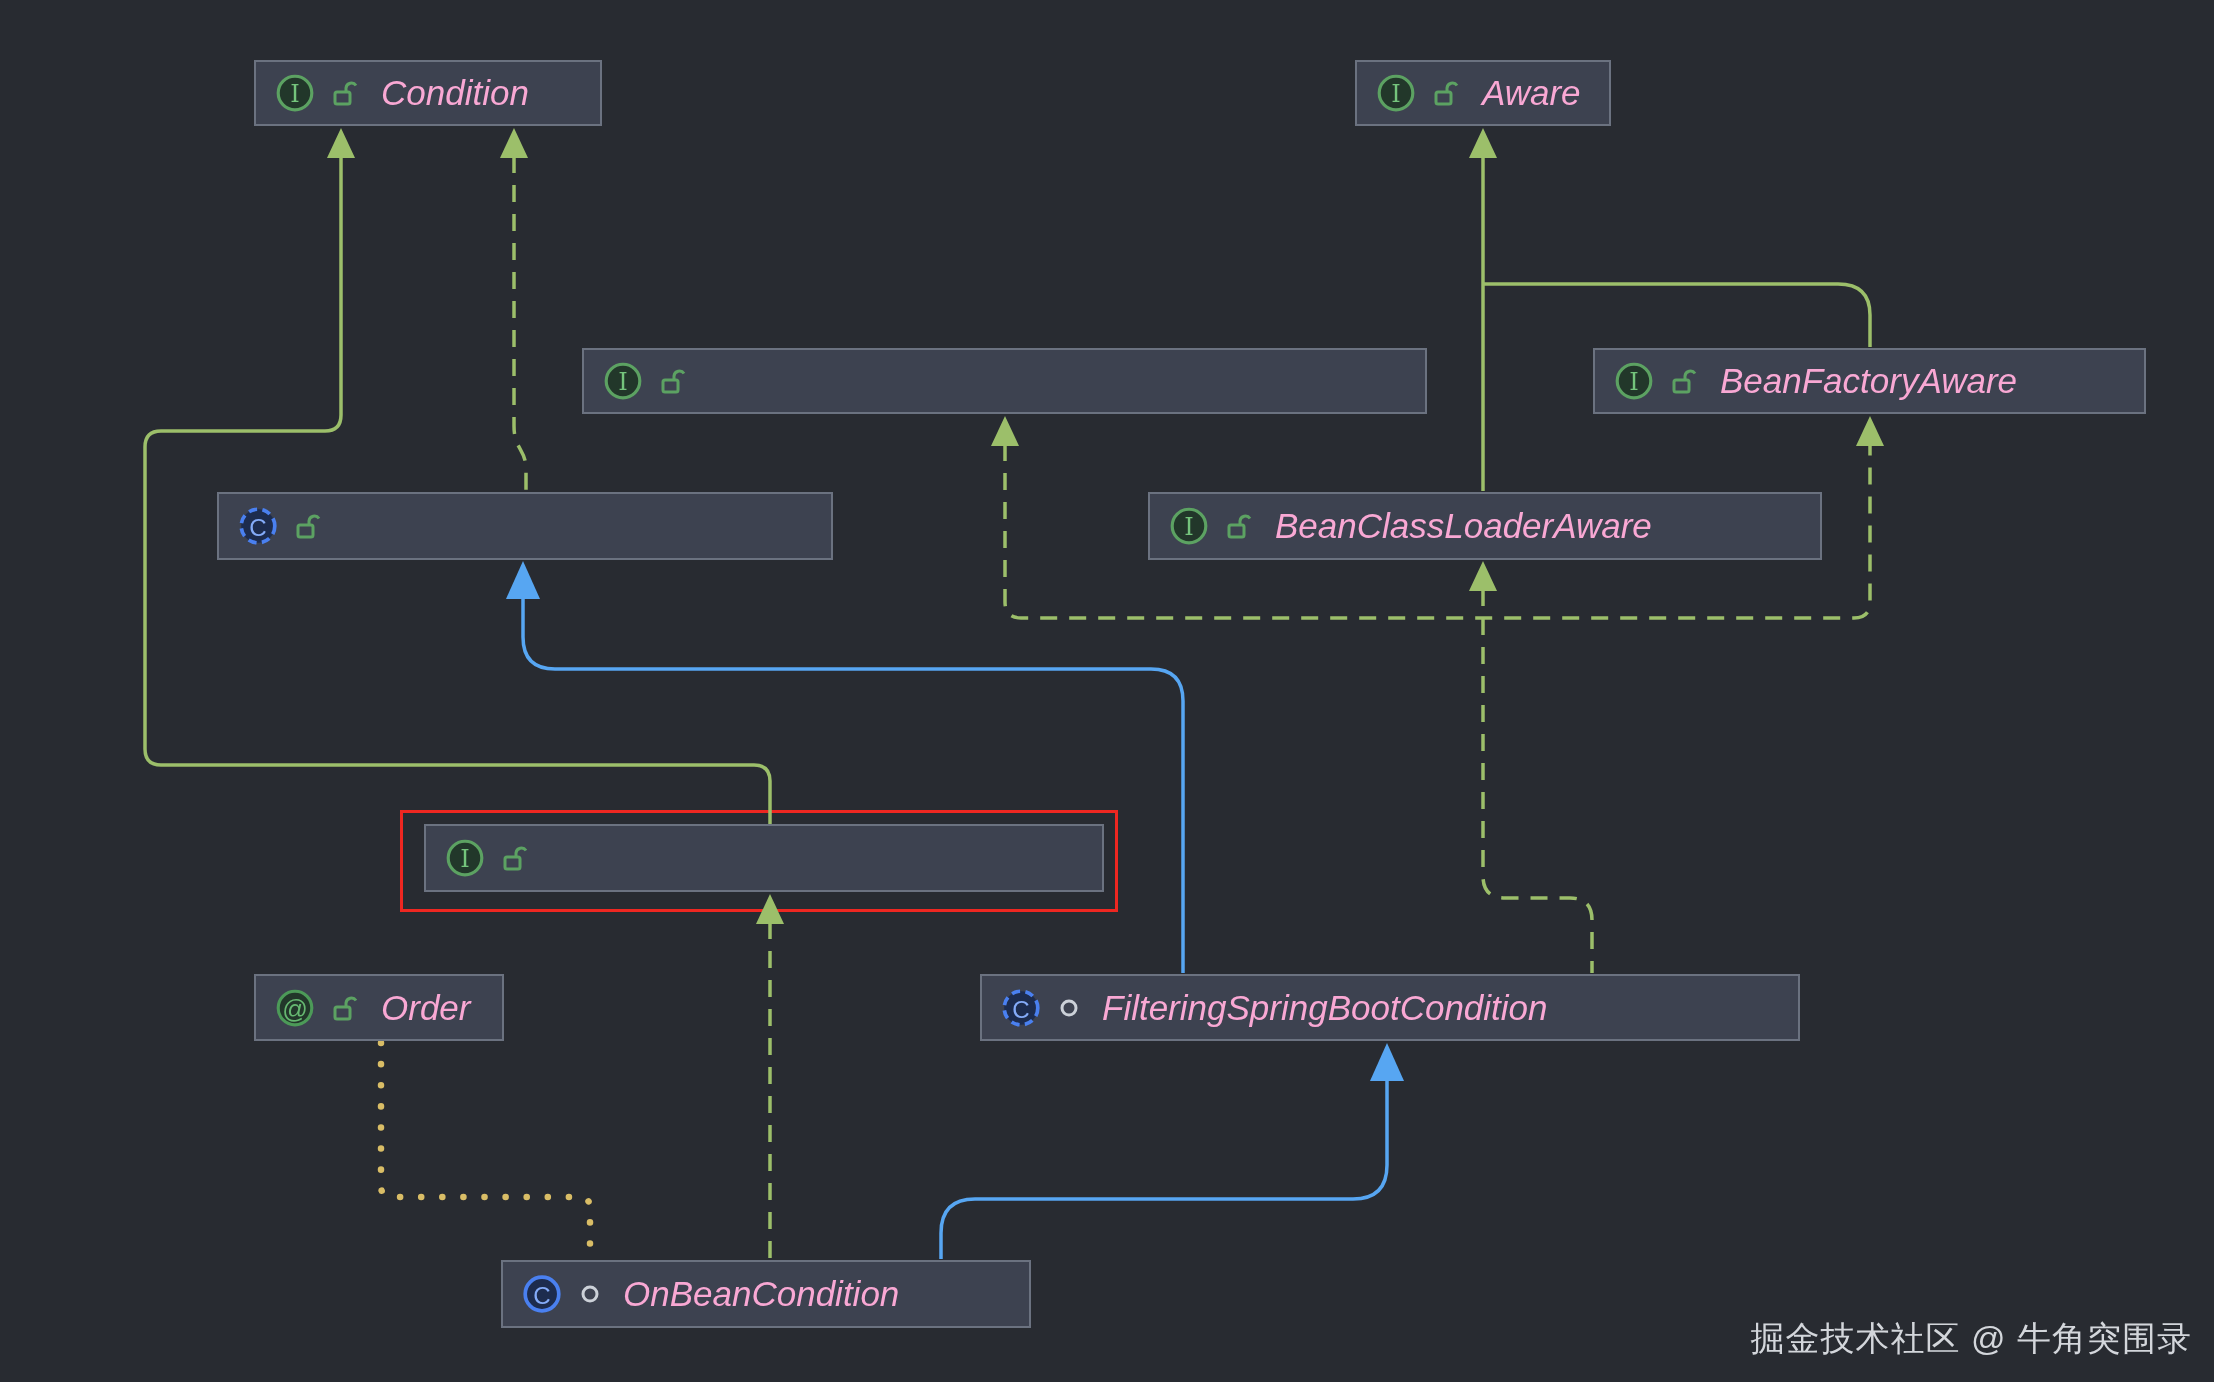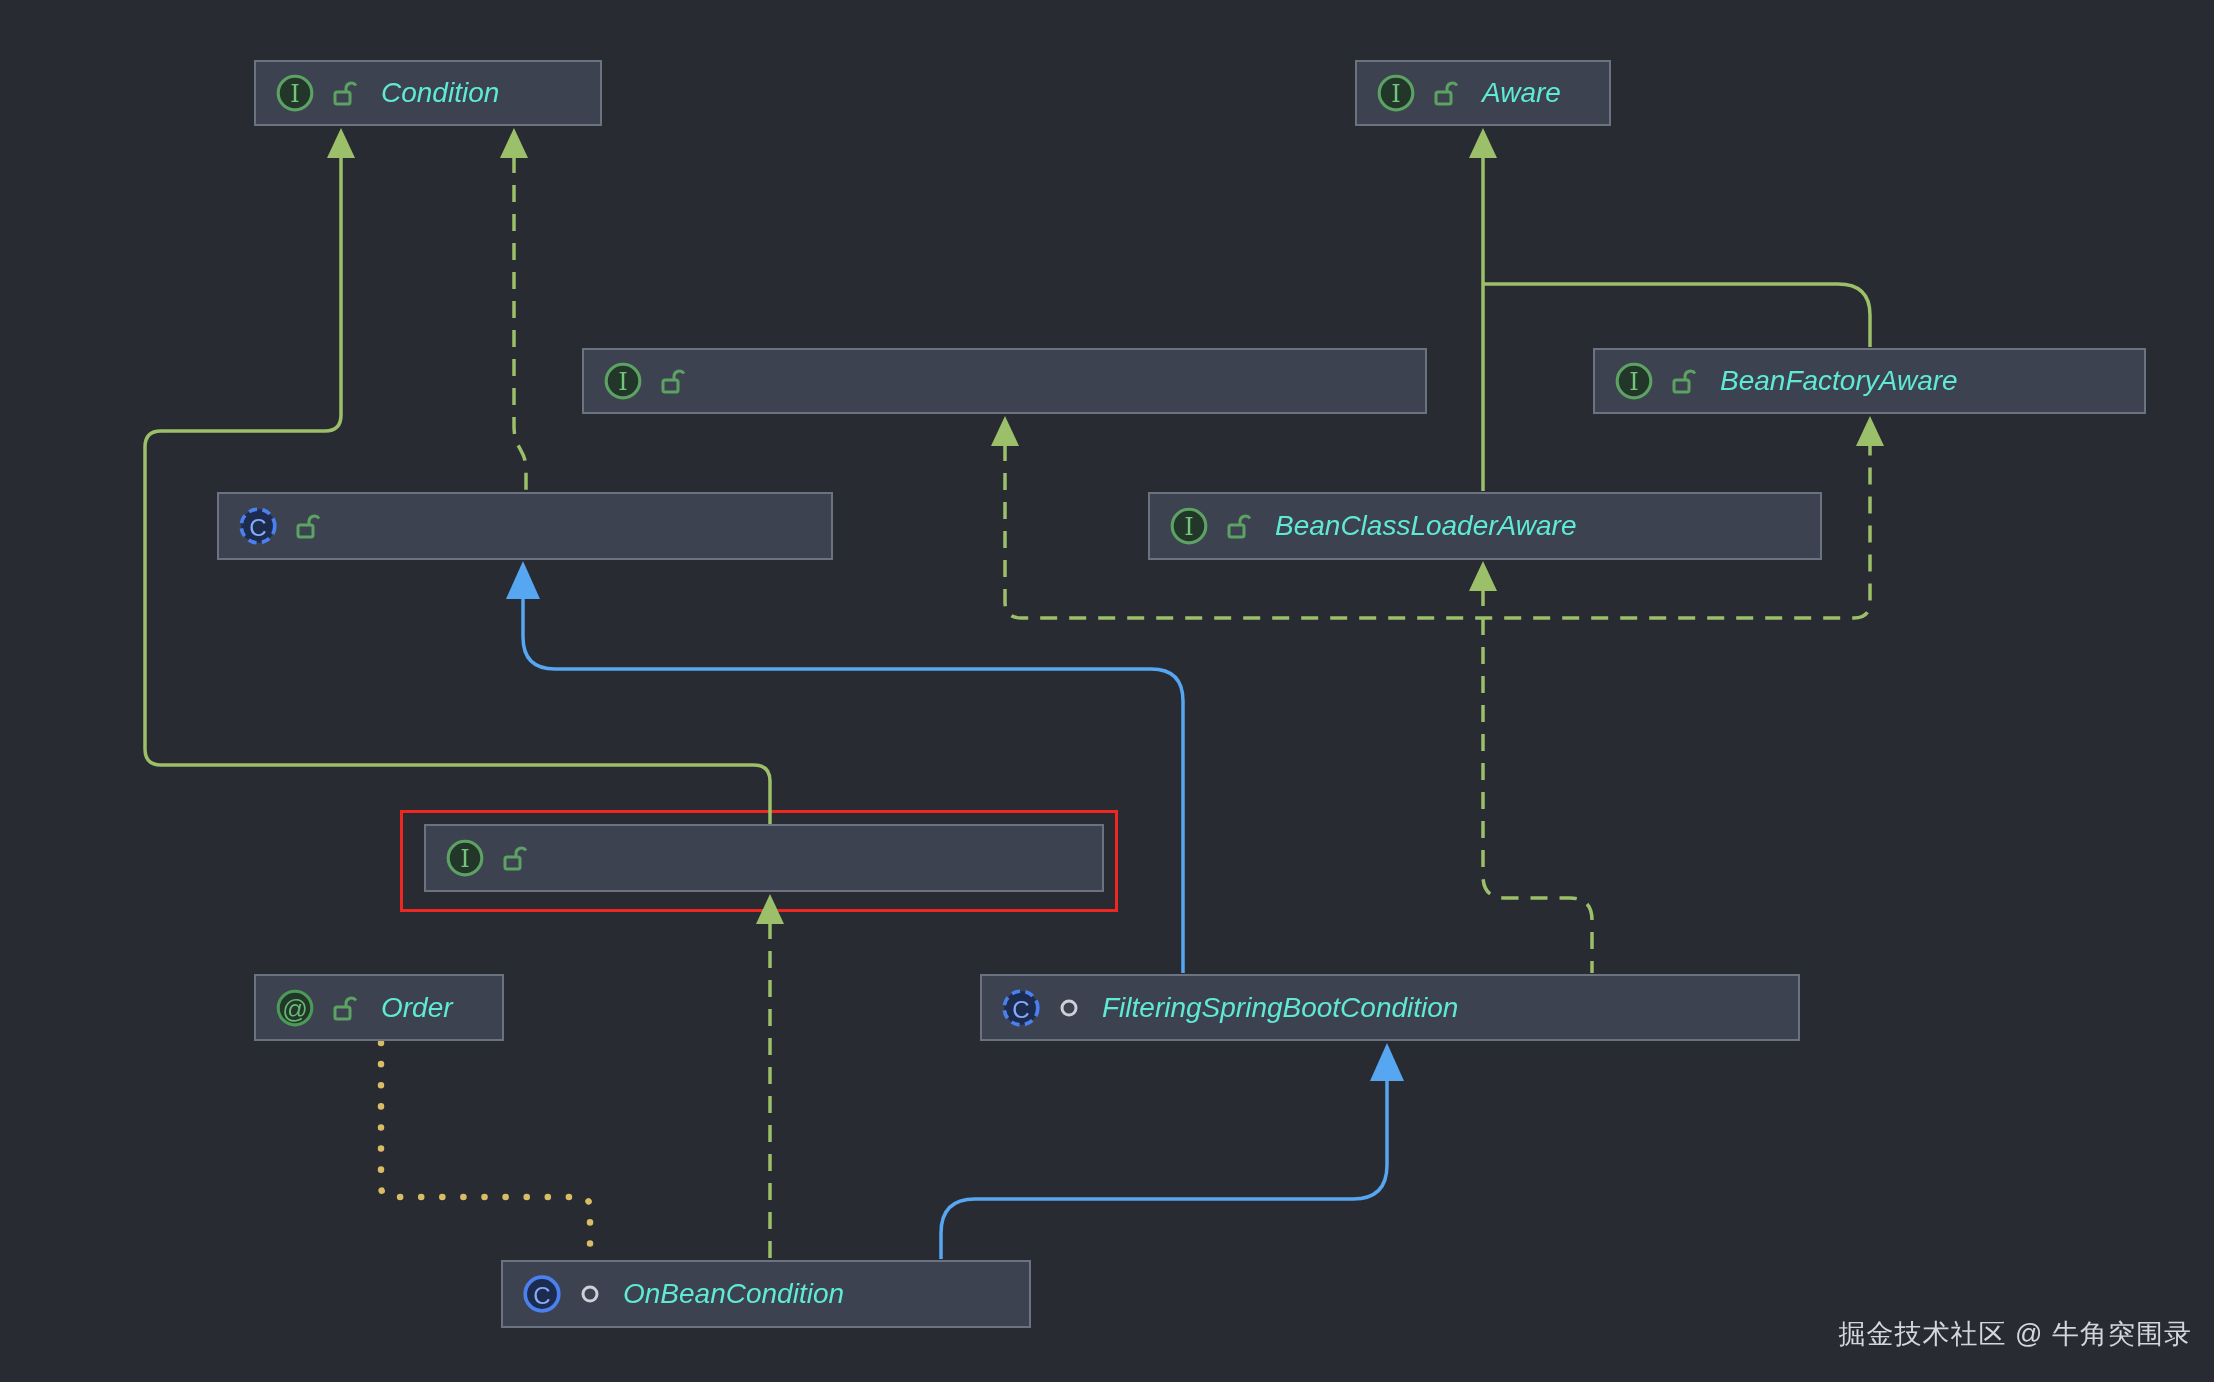--- a/index.html
+++ b/index.html
@@ -2,25 +2,25 @@
 <html><head>
 <meta charset="utf-8">
 <style>
   html,body{margin:0;padding:0;background:#282b31;}
   #stage{position:relative;width:2214px;height:1382px;background:#282b31;overflow:hidden;
          font-family:"Liberation Sans","DejaVu Sans",sans-serif;}
   svg.edges{position:absolute;left:0;top:0;z-index:2;}
   .sel{position:absolute;z-index:1;border:3px solid #ee2721;background:transparent;}
   .node{position:absolute;z-index:3;height:66px;background:#3d4250;border:2px solid #6b7280;
         display:flex;align-items:center;padding-left:18px;box-sizing:border-box;}
-  .node .label{font-style:italic;font-size:28px;color:#5eead4;white-space:nowrap;margin-left:22px;text-align:center;}
+  .node .label{font-style:italic;font-size:35px;color:#f9a8d4;white-space:nowrap;margin-left:22px;text-align:center;}
   .icon{display:flex;align-items:center;justify-content:center;}
   .kindicon{width:42px;height:42px;}
   .modicon{margin-left:16px;}
-  .watermark{position:absolute;z-index:5;right:22px;top:1316px;font-size:27px;color:#d3d6db;
+  .watermark{position:absolute;z-index:5;right:22px;top:1316px;font-size:34px;color:#d3d6db;
              font-style:normal;letter-spacing:1px;}
 </style>
 </head>
 <body>
 
 <div id="stage">
 
   <div class="sel" style="left:400px;top:810px;width:712px;height:96px;"></div>
 
   <svg class="edges" width="2214" height="1382" viewBox="0 0 2214 1382">

